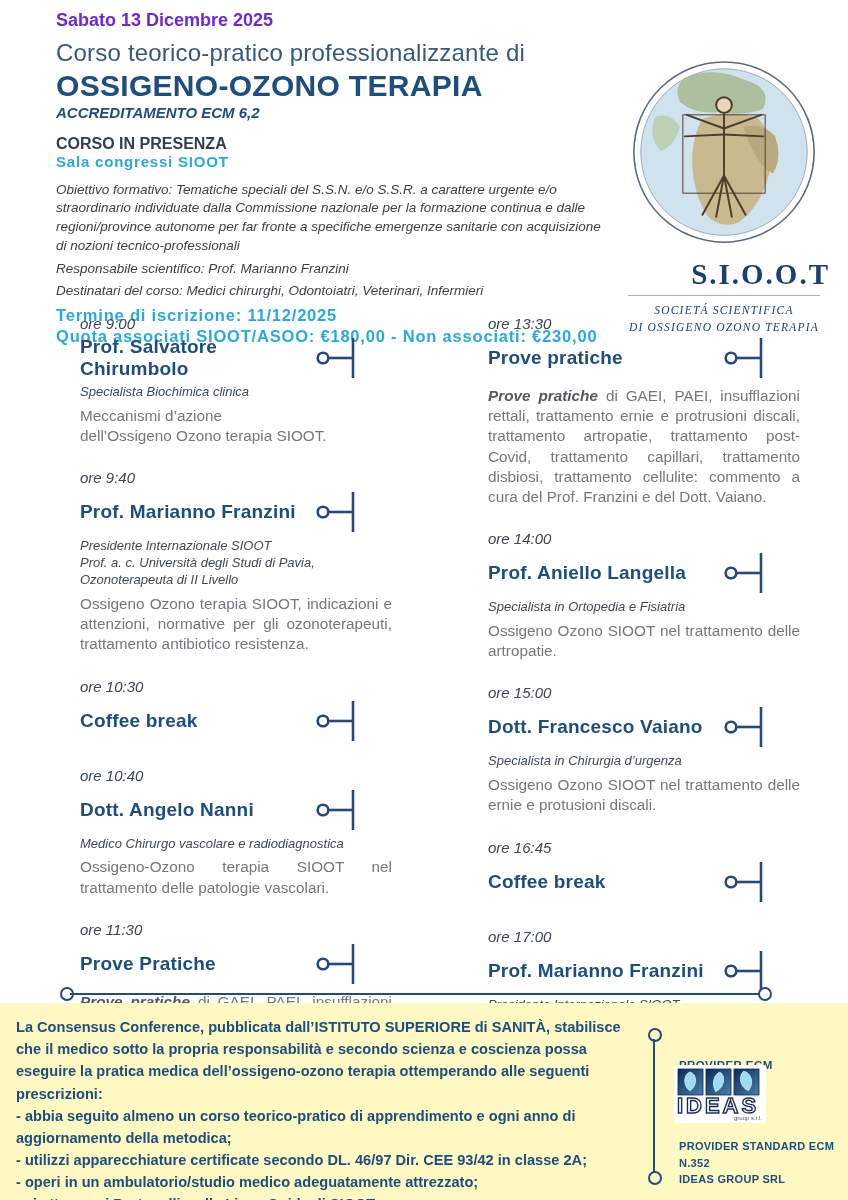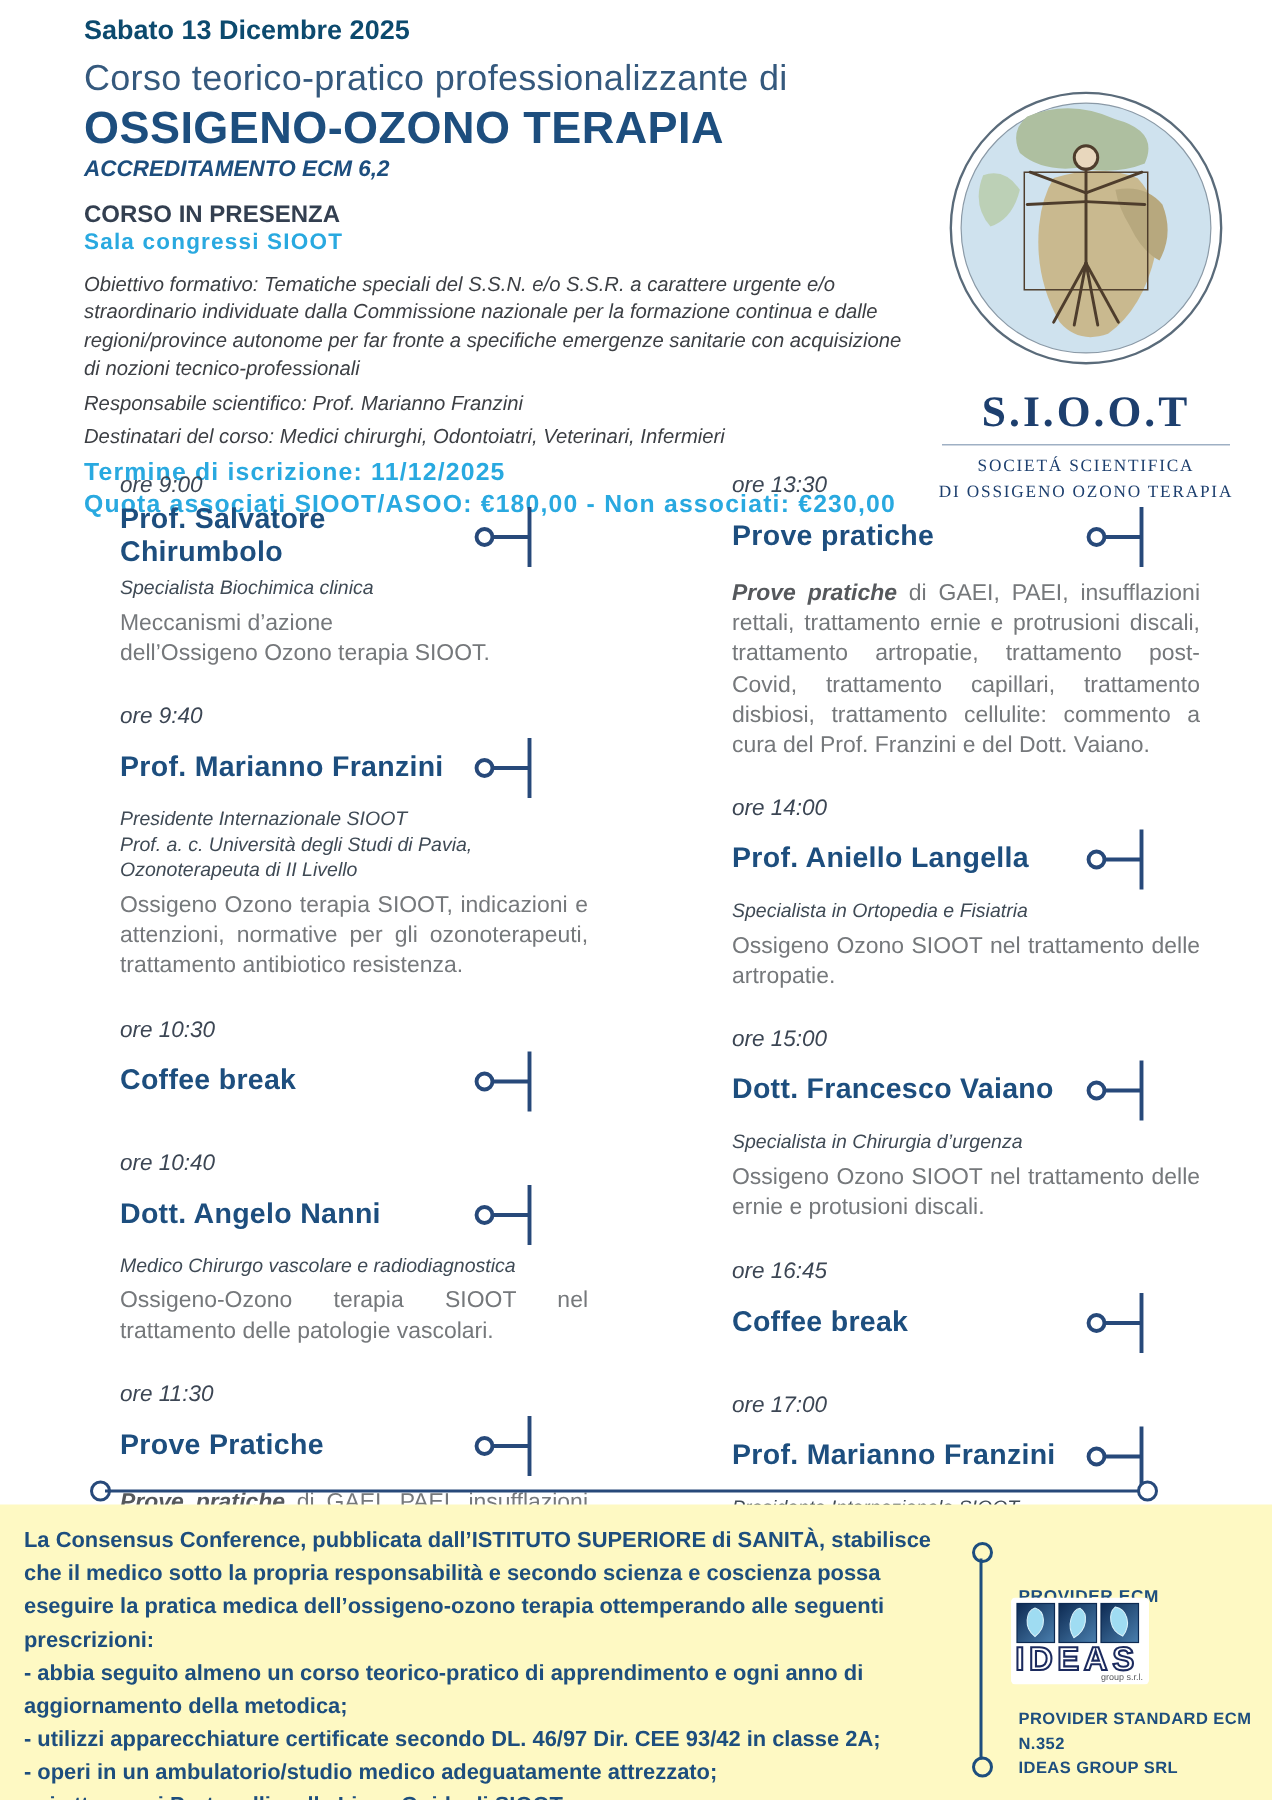--- a/index.html
+++ b/index.html
@@ -1,40 +1,40 @@
 <!DOCTYPE html>
 <html lang="it"><head>
 <meta charset="utf-8">
 <style>
   html,body{margin:0;padding:0;background:#fff;}
   .page{position:relative;width:848px;height:1200px;background:#ffffff;overflow:hidden;
         font-family:"Liberation Sans",sans-serif;color:#1d4e7e;}
 
   
   .header-left{position:absolute;left:56px;top:10px;width:560px;}
-  .date{font-size:18px;font-weight:700;color:#0c4a6e;margin:0 0 8px 0;}
+  .date{font-size:18px;font-weight:700;color:#6d28d9;margin:0 0 8px 0;}
   .course-intro{font-size:24px;font-weight:400;color:#35597d;margin:0 0 2px 0;letter-spacing:.2px;}
   .course-title{font-size:30px;font-weight:800;color:#1d4e7e;margin:0;letter-spacing:.3px;}
   .ecm{font-size:15px;font-weight:700;font-style:italic;color:#1d4e7e;margin:1px 0 14px 0;}
   .mode-title{font-size:16px;font-weight:700;color:#333f50;margin:0;}
   .mode-note{font-size:14.5px;color:#5a6068;margin:0 0 8px 0;}
   .venue{font-size:15px;font-weight:700;color:#29a9e0;letter-spacing:.8px;margin:0;line-height:1.25;}
   .objective{font-size:13.5px;font-style:italic;color:#3c3f44;margin:9px 0 6px 0;line-height:1.38;width:552px;}
   .objective b,.meta b{font-weight:400;}
   .meta{font-size:13.5px;font-style:italic;color:#3c3f44;margin:0 0 7px 0;}
   .deadline{font-size:16.5px;font-weight:700;color:#29a9e0;letter-spacing:.8px;margin:6px 0 0 0;line-height:1.25;}
   .fee{font-size:16.5px;font-weight:700;color:#29a9e0;letter-spacing:.8px;margin:0;line-height:1.25;}
 
   
   .sioot-logo{position:absolute;left:618px;top:58px;width:212px;text-align:center;}
   .sioot-acronym{font-family:"Liberation Serif",serif;font-size:29px;font-weight:700;color:#1d3f6e;
-                 letter-spacing:2px;margin:4px 0 0 0;}
+                 letter-spacing:2px;margin:4px 0 0 0;text-align:right;}
   .sioot-divider{border:none;border-top:1.5px solid #9fb0c4;margin:4px 10px 6px 10px;}
   .sioot-sub{font-family:"Liberation Serif",serif;font-size:11.5px;color:#1d3f6e;letter-spacing:1.2px;
-             line-height:1.5;white-space:pre-line;}
+             line-height:1.5;white-space:pre-line;font-style:italic;}
 
   
   .schedule-col{position:absolute;top:315px;width:312px;}
   .col-left{left:80px;}
   .col-right{left:488px;}
   .item{margin-bottom:23px;}
   .time{font-size:15px;font-style:italic;color:#3c4654;margin:0 0 3px 0;}
   .title-row{display:flex;justify-content:space-between;align-items:center;padding-right:0;}
   .item-title{font-size:19px;font-weight:700;color:#1d4e7e;margin:0;letter-spacing:.2px;}
   .connector{color:#27497a;flex:0 0 auto;margin-right:28px;overflow:visible;}

